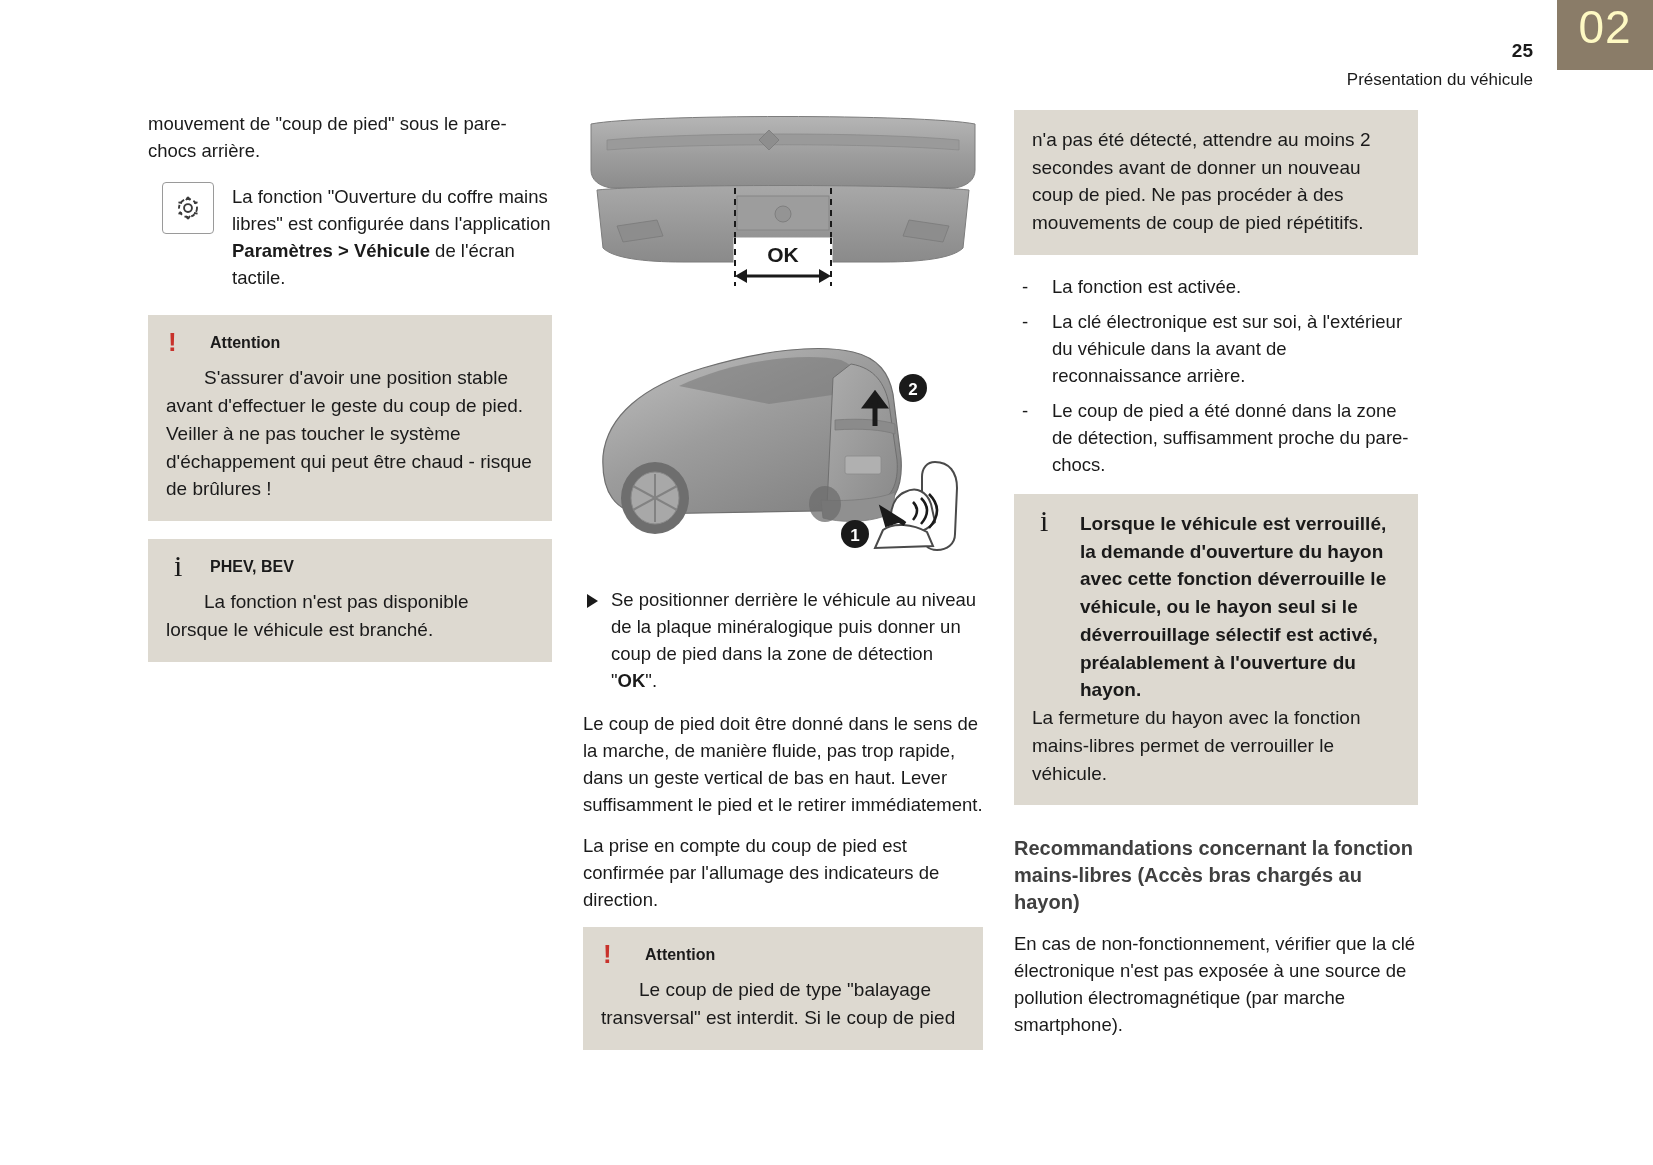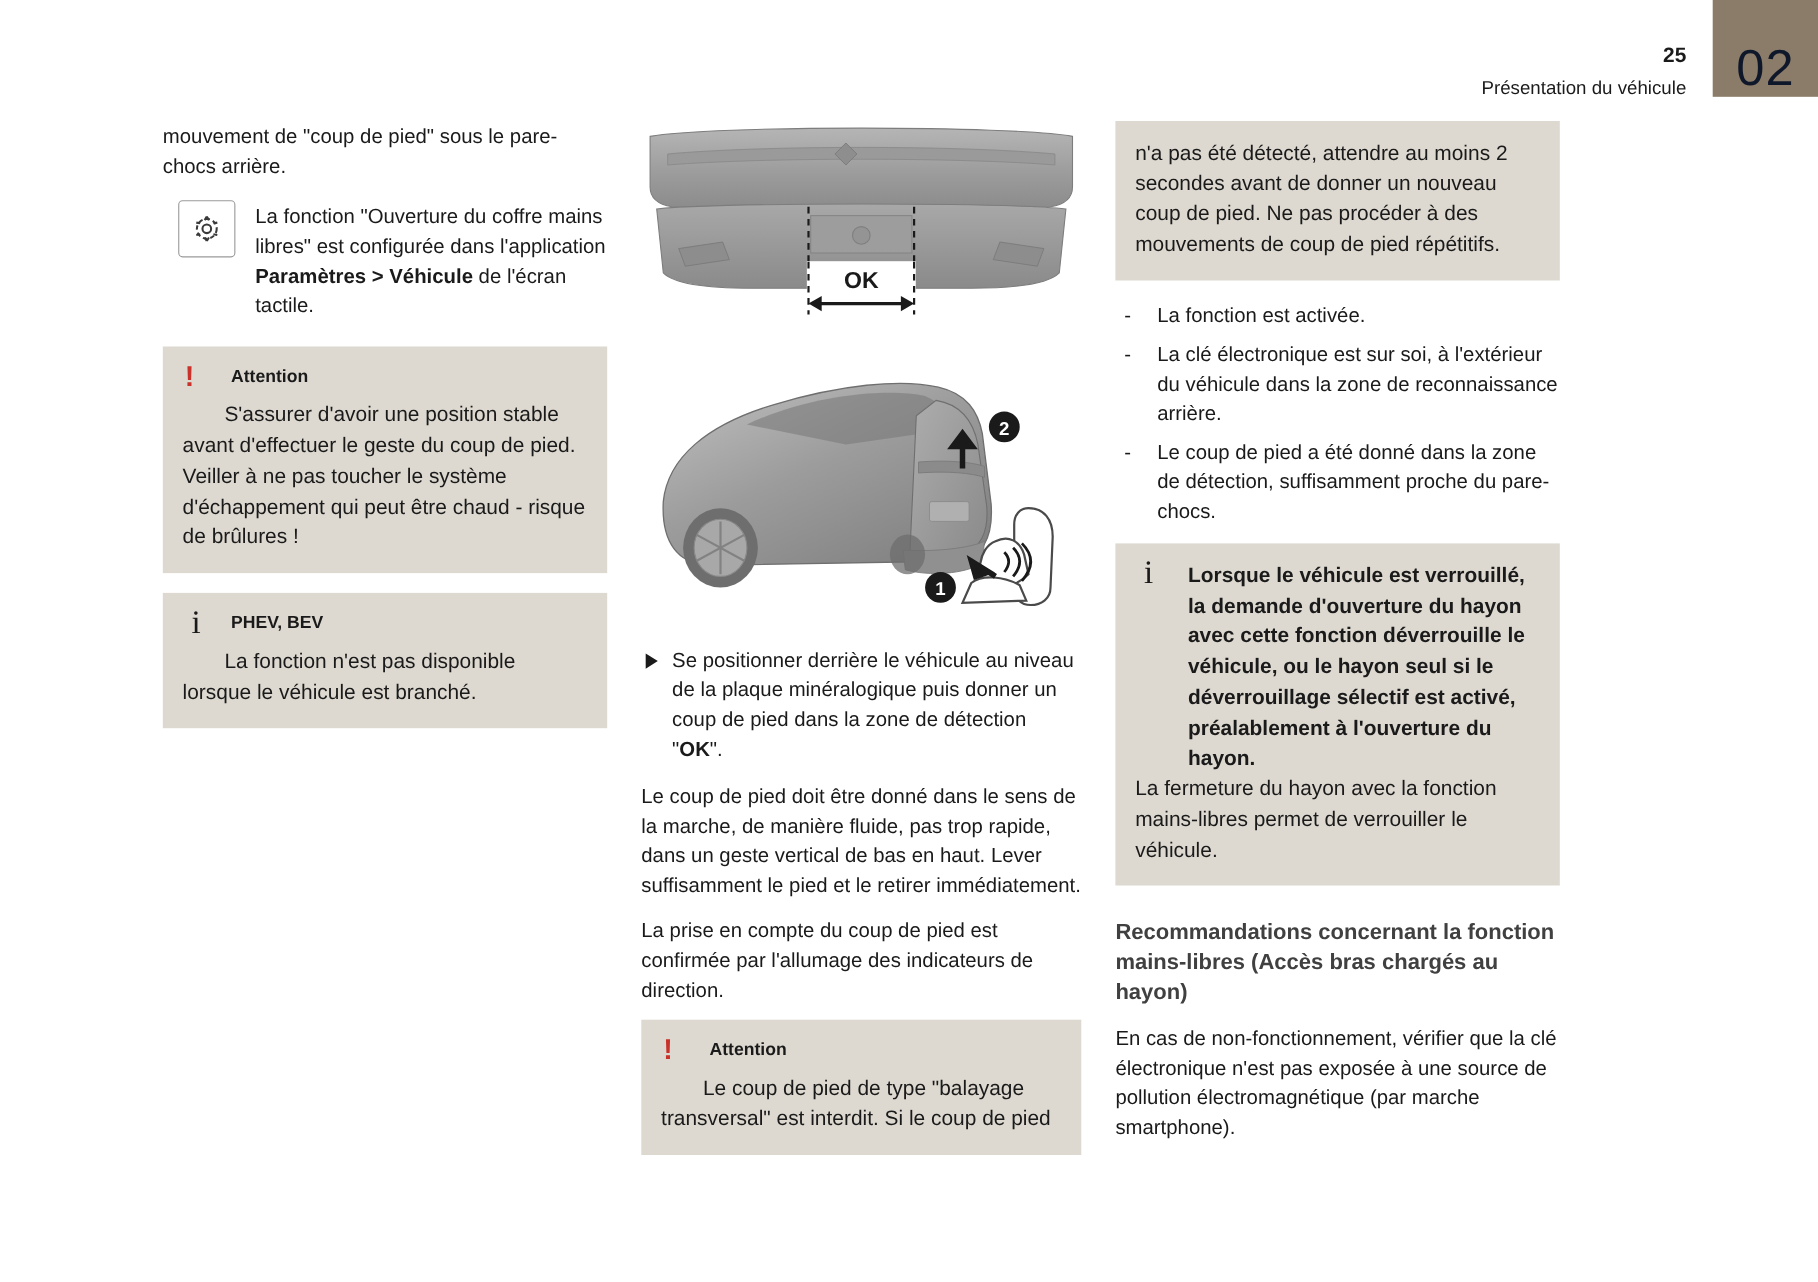--- a/index.html
+++ b/index.html
@@ -15,25 +15,25 @@
     position: relative;
     overflow: hidden;
   }
 
   
   .chapter-tab {
     position: absolute;
     top: 0;
     right: 0;
     width: 96px;
-    height: 88px;
+    height: 70px;
     background: #8a7c68;
-    color: #0f172a;
+    color: #fef9c3;
     display: flex;
-    align-items: flex-end;
+    align-items: flex-start;
     justify-content: center;
     font-size: 46px;
     letter-spacing: 1px;
   }
   .page-number {
     position: absolute;
     top: 20px;
     right: 120px;
     font-size: 19px;
     font-weight: bold;
@@ -334,21 +334,21 @@
 
 <div class="col col-3">
 
   <div class="box">
     <div class="box-body">n'a pas été détecté, attendre au moins 2 secondes avant de donner un nouveau coup de pied. Ne pas procéder à des mouvements de coup de pied répétitifs.</div>
   </div>
 
 
   <ul class="dashlist">
     <li>La fonction est activée.</li>
-    <li>La clé électronique est sur soi, à l'extérieur du véhicule dans la zone de reconnaissance arrière.</li>
+    <li>La clé électronique est sur soi, à l'extérieur du véhicule dans la avant de reconnaissance arrière.</li>
     <li>Le coup de pied a été donné dans la zone de détection, suffisamment proche du pare-chocs.</li>
   </ul>
 
   <div class="box">
     <div class="mark-info">i</div>
     <div class="box-body" style="margin-left:48px;font-weight:bold;">Lorsque le véhicule est verrouillé, la demande d'ouverture du hayon avec cette fonction déverrouille le véhicule, ou le hayon seul si le déverrouillage sélectif est activé, préalablement à l'ouverture du hayon.</div>
     <div class="box-body">La fermeture du hayon avec la fonction mains-libres permet de verrouiller le véhicule.</div>
   </div>
 
   <div class="section-head">Recommandations concernant la fonction mains-libres (Accès bras chargés au hayon)</div>

